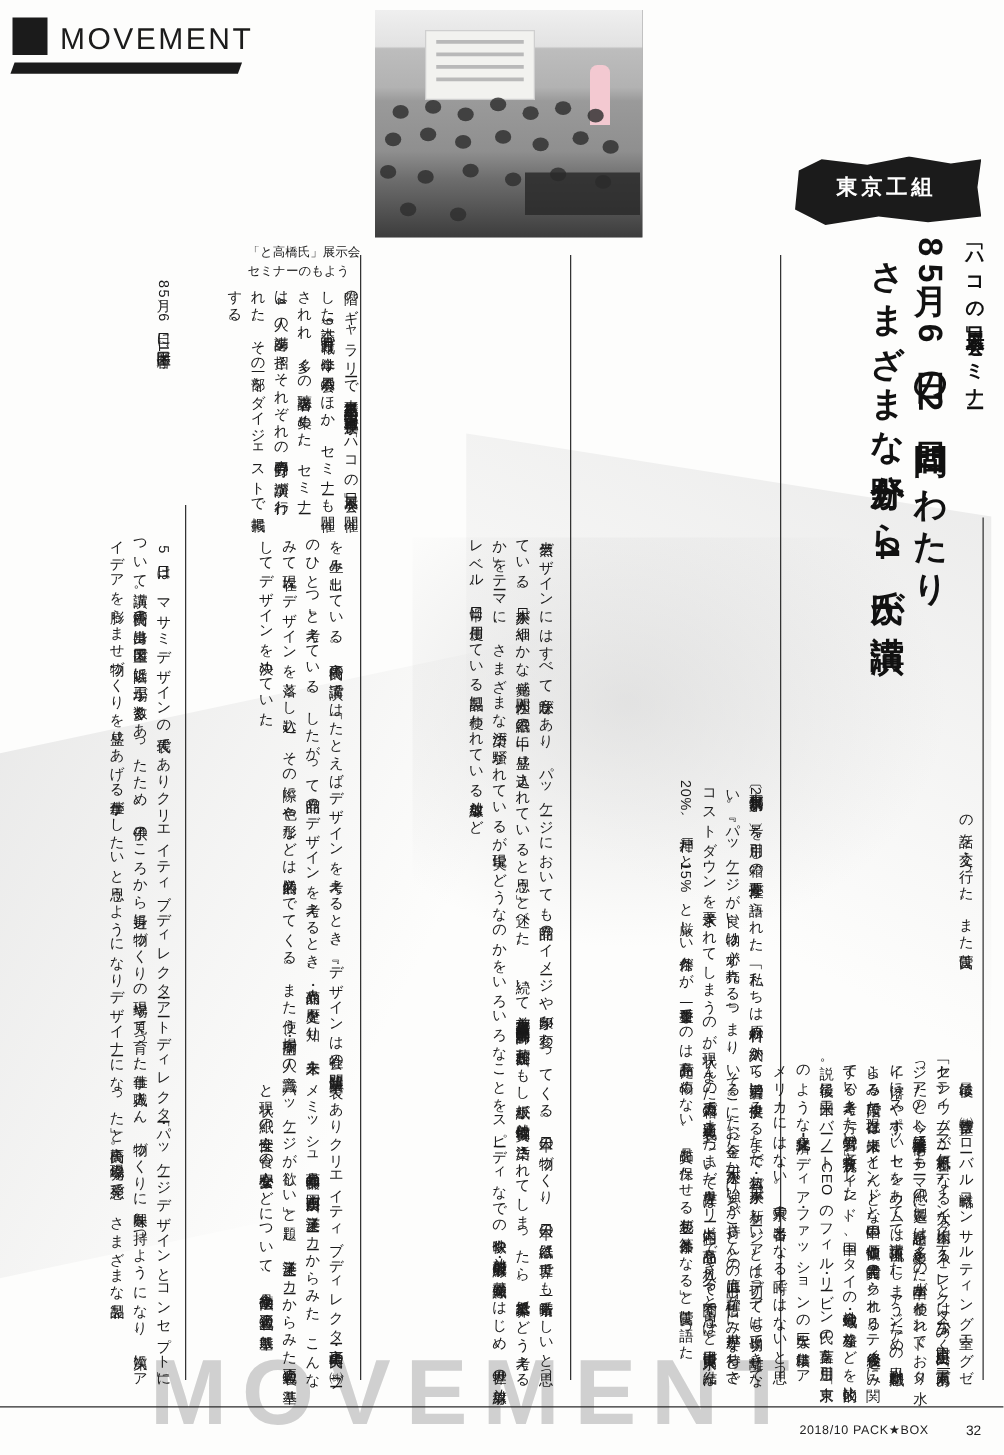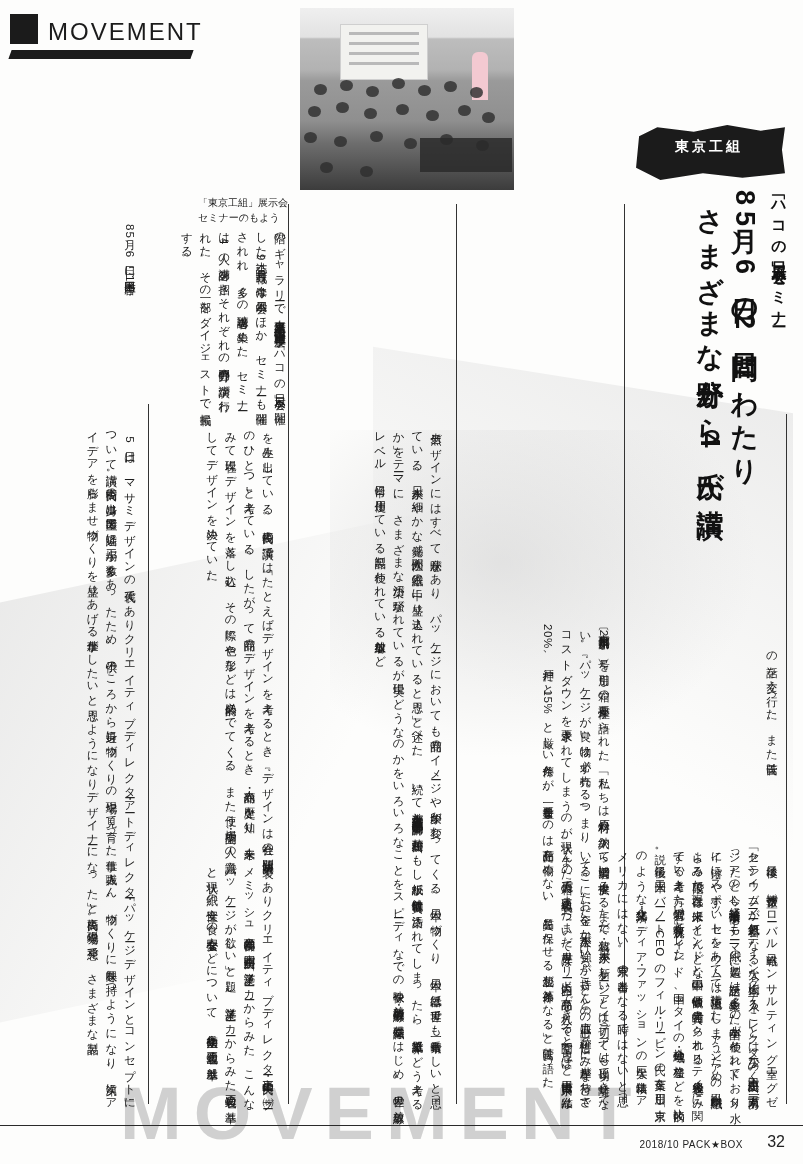--- a/index.html
+++ b/index.html
@@ -181,21 +181,21 @@
     background: #1b1b1b;
     clip-path: polygon(4% 22%, 16% 6%, 40% 14%, 62% 2%, 84% 12%, 100% 6%, 98% 46%, 100% 88%, 72% 96%, 46% 88%, 18% 100%, 2% 78%);
   }
   .tag-text {
     position: absolute;
     left: 0;
     right: 0;
     top: 14px;
     text-align: center;
     color: #fff;
-    font-size: 14px;
+    font-size: 17px;
     letter-spacing: 3px;
     font-weight: bold;
   }
 
   .headline {
     position: absolute;
     right: 14px;
     top: 190px;
     height: 470px;
     display: flex;
@@ -258,21 +258,21 @@
     right: 60px;
     bottom: 14px;
     font-size: 10px;
     color: #222;
     letter-spacing: .5px;
   }
   .footer-page {
     position: absolute;
     right: 18px;
     bottom: 13px;
-    font-size: 16px;
+    font-size: 11px;
     color: #222;
     margin-left: 16px;
   }
 </style>
 </head>
 <body>
 
 <div class="page">
 
   <div class="wm-diag1"></div>
@@ -313,21 +313,21 @@
         <span style="left:70px;  top:55px;"></span>
         <span style="left:104px; top:62px;"></span>
         <span style="left:140px; top:58px;"></span>
         <span style="left:176px; top:64px;"></span>
         <span style="left:20px;  top:86px;"></span>
         <span style="left:60px;  top:90px;"></span>
       </div>
       <div class="photo-front-bar"></div>
     </div>
   </div>
-  <div class="photo-caption" style="white-space:pre-line;">「東京工組」展示会
+  <div class="photo-caption" style="white-space:pre-line;">「と高橋氏」展示会
 セミナーのもよう</div>
 
   <div class="tag-shape">
     <div class="blob"></div>
     <div class="tag-text">東京工組</div>
   </div>
 
   <div class="headline">
     <div class="h-main" style="white-space:pre-line;">8月5、6日の2日間にわたり
 さまざまな分野から4氏が講演</div>

